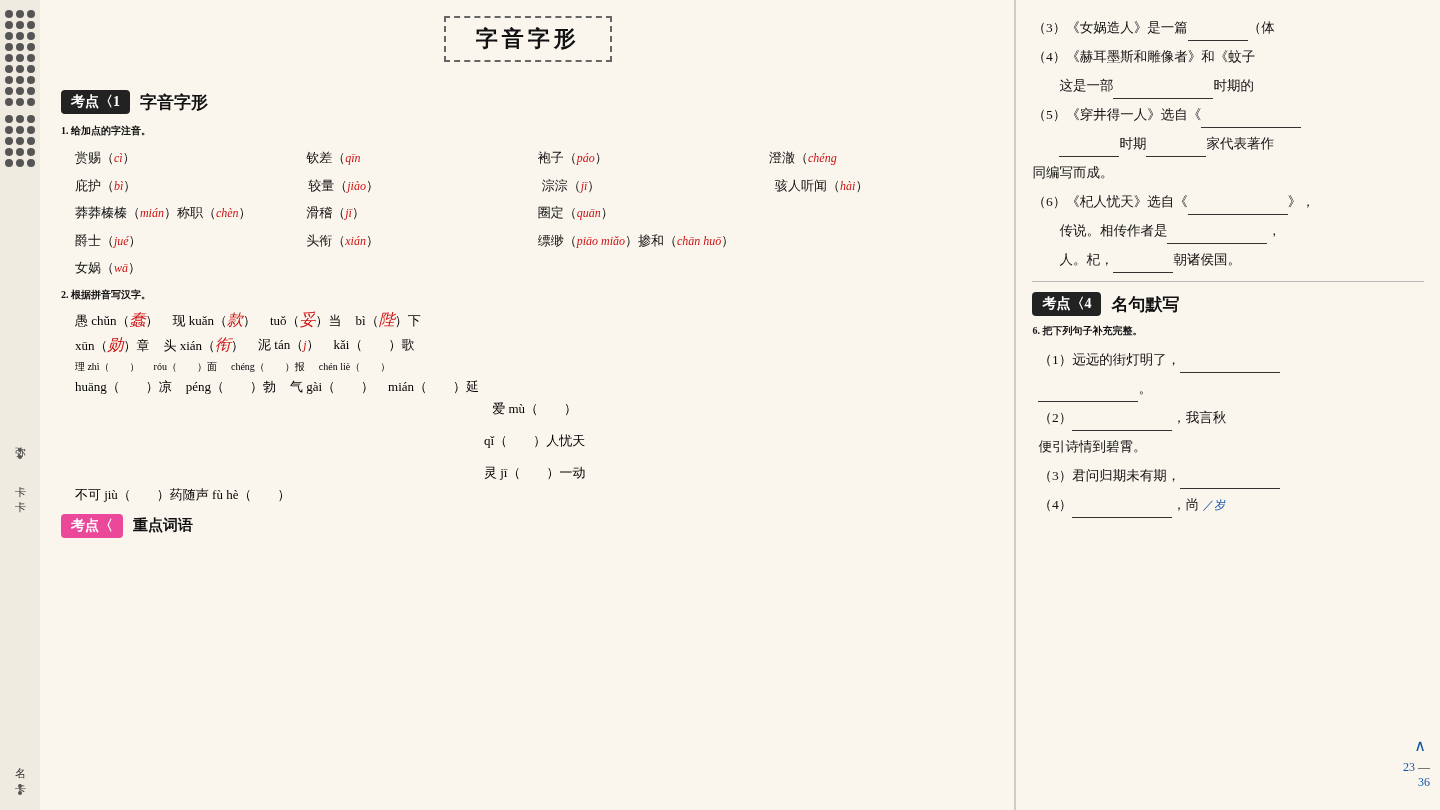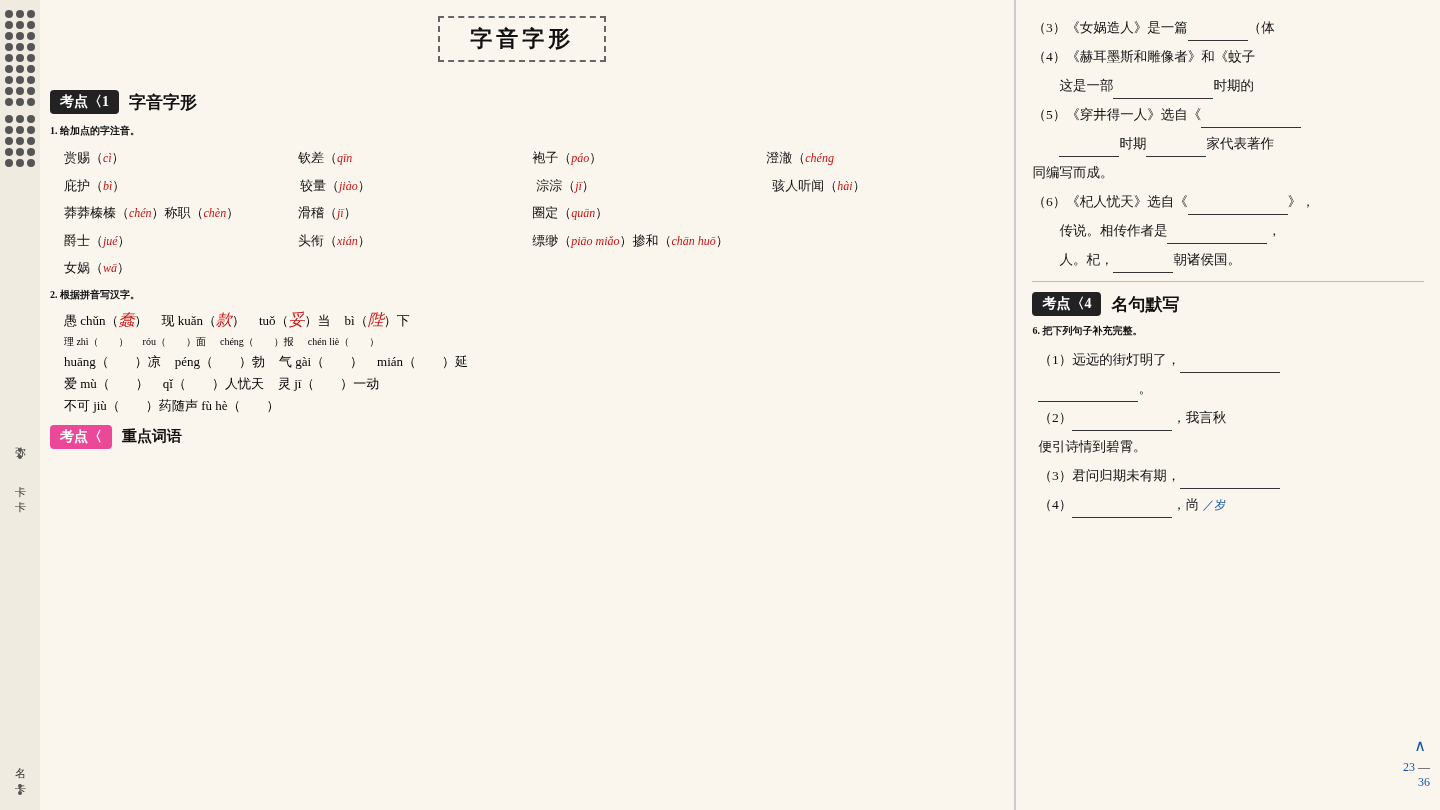--- a/index.html
+++ b/index.html
@@ -39,21 +39,21 @@
       font-size: 11px;
       color: #333;
       margin-top: 10px;
       letter-spacing: 2px;
     }
 
     
     .main-left {
       width: 980px;
       background: #faf6ee;
-      padding: 16px 20px 10px 10px;
+      padding: 16px 20px 10px 21px;
       position: relative;
       border-right: 2px solid #ccc;
       overflow: hidden;
     }
 
     
     .title-box {
       border: 2px dashed #666;
       display: inline-block;
       padding: 6px 30px;
@@ -305,21 +305,21 @@
     <div class="cell">
       淙淙（<span class="handwritten">jī</span>）
     </div>
     <div class="cell">
       骇人听闻（<span class="handwritten">hài</span>）
     </div>
   </div>
 
   <div style="display:grid; grid-template-columns: repeat(4, 1fr); gap:2px 6px; margin-left:14px; margin-bottom:4px;">
     <div class="cell" style="grid-column:1/2;">
-      莽莽榛榛（<span class="handwritten">chén</span>）称职（<span class="handwritten">chèn</span>）
+      莽莽榛榛（<span class="handwritten">mián</span>）称职（<span class="handwritten">chèn</span>）
     </div>
     <div class="cell">
       滑稽（<span class="handwritten">jī</span>）
     </div>
     <div class="cell">
       圈定（<span class="handwritten">quān</span>）
     </div>
   </div>
 
   <div style="display:grid; grid-template-columns: repeat(4, 1fr); gap:2px 6px; margin-left:14px; margin-bottom:4px;">
@@ -342,36 +342,42 @@
 
   <div class="question-title">2. 根据拼音写汉字。</div>
 
   <div style="display:flex; align-items:center; gap:14px; margin-left:14px; margin-bottom:4px; font-size:13px; flex-wrap:nowrap;">
     <span>愚 chǔn（<span class="handwritten" style="font-size:16px;">蠢</span>）</span>
     <span>现 kuǎn（<span class="handwritten" style="font-size:16px;">款</span>）</span>
     <span>tuǒ（<span class="handwritten" style="font-size:16px;">妥</span>）当</span>
     <span>bì（<span class="handwritten" style="font-size:16px;">陛</span>）下</span>
   </div>
 
+  <div style="display:flex; align-items:center; gap:14px; margin-left:14px; margin-bottom:4px; font-size:13px; flex-wrap:nowrap;">
+    <span>xūn（<span class="handwritten" style="font-size:16px;">勋</span>）章</span>
+    <span>头 xián（<span class="handwritten" style="font-size:16px;">衔</span>）</span>
+    <span>泥 tán（<span class="handwritten">j</span>）</span>
+    <span>kǎi（　　）歌</span>
+  </div>
 
   <div style="display:flex; align-items:center; gap:14px; margin-left:14px; margin-bottom:4px; font-size:10px; flex-wrap:nowrap;">
     <span>理 zhì（　　）</span>
     <span>róu（　　）面</span>
     <span>chéng（　　）报</span>
     <span>chén liè（　　）</span>
   </div>
 
   <div style="display:flex; align-items:center; gap:14px; margin-left:14px; margin-bottom:4px; font-size:13px; flex-wrap:nowrap;">
     <span>huāng（　　）凉</span>
     <span>péng（　　）勃</span>
     <span>气 gài（　　）</span>
     <span>mián（　　）延</span>
   </div>
 
-  <div style="display:flex; align-items:center; gap:14px; margin-left:14px; margin-bottom:4px; font-size:13px; flex-wrap:nowrap;">
+  <div style="display:flex; align-items:center; gap:14px; margin-left:14px; margin-bottom:4px; font-size:13px; flex-wrap:nowrap;flex-direction:column;">
     <span>爱 mù（　　）</span>
     <span>qǐ（　　）人忧天</span>
     <span>灵 jī（　　）一动</span>
   </div>
 
   <div style="display:flex; align-items:center; margin-left:14px; margin-bottom:10px; font-size:13px; flex-wrap:nowrap;">
     <span>不可 jiù（　　）药</span>
     <span>随声 fù hè（　　）</span>
   </div>
 

